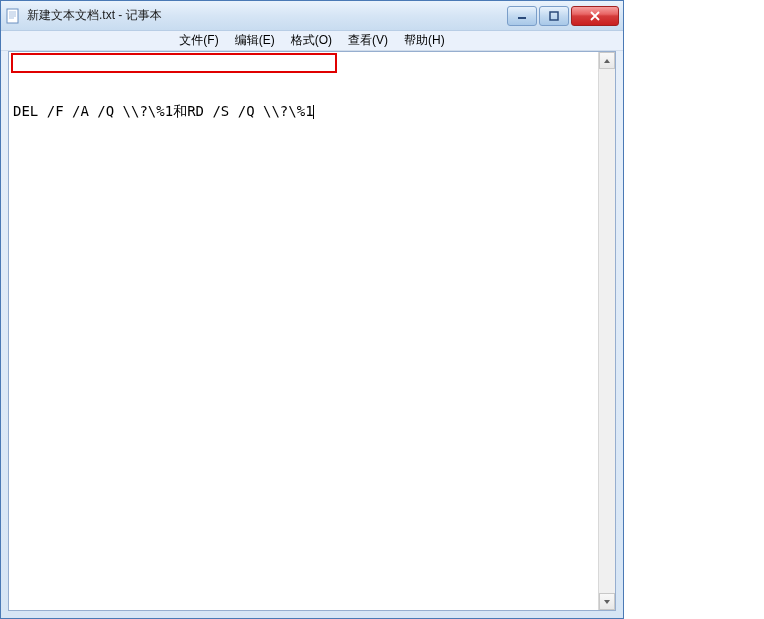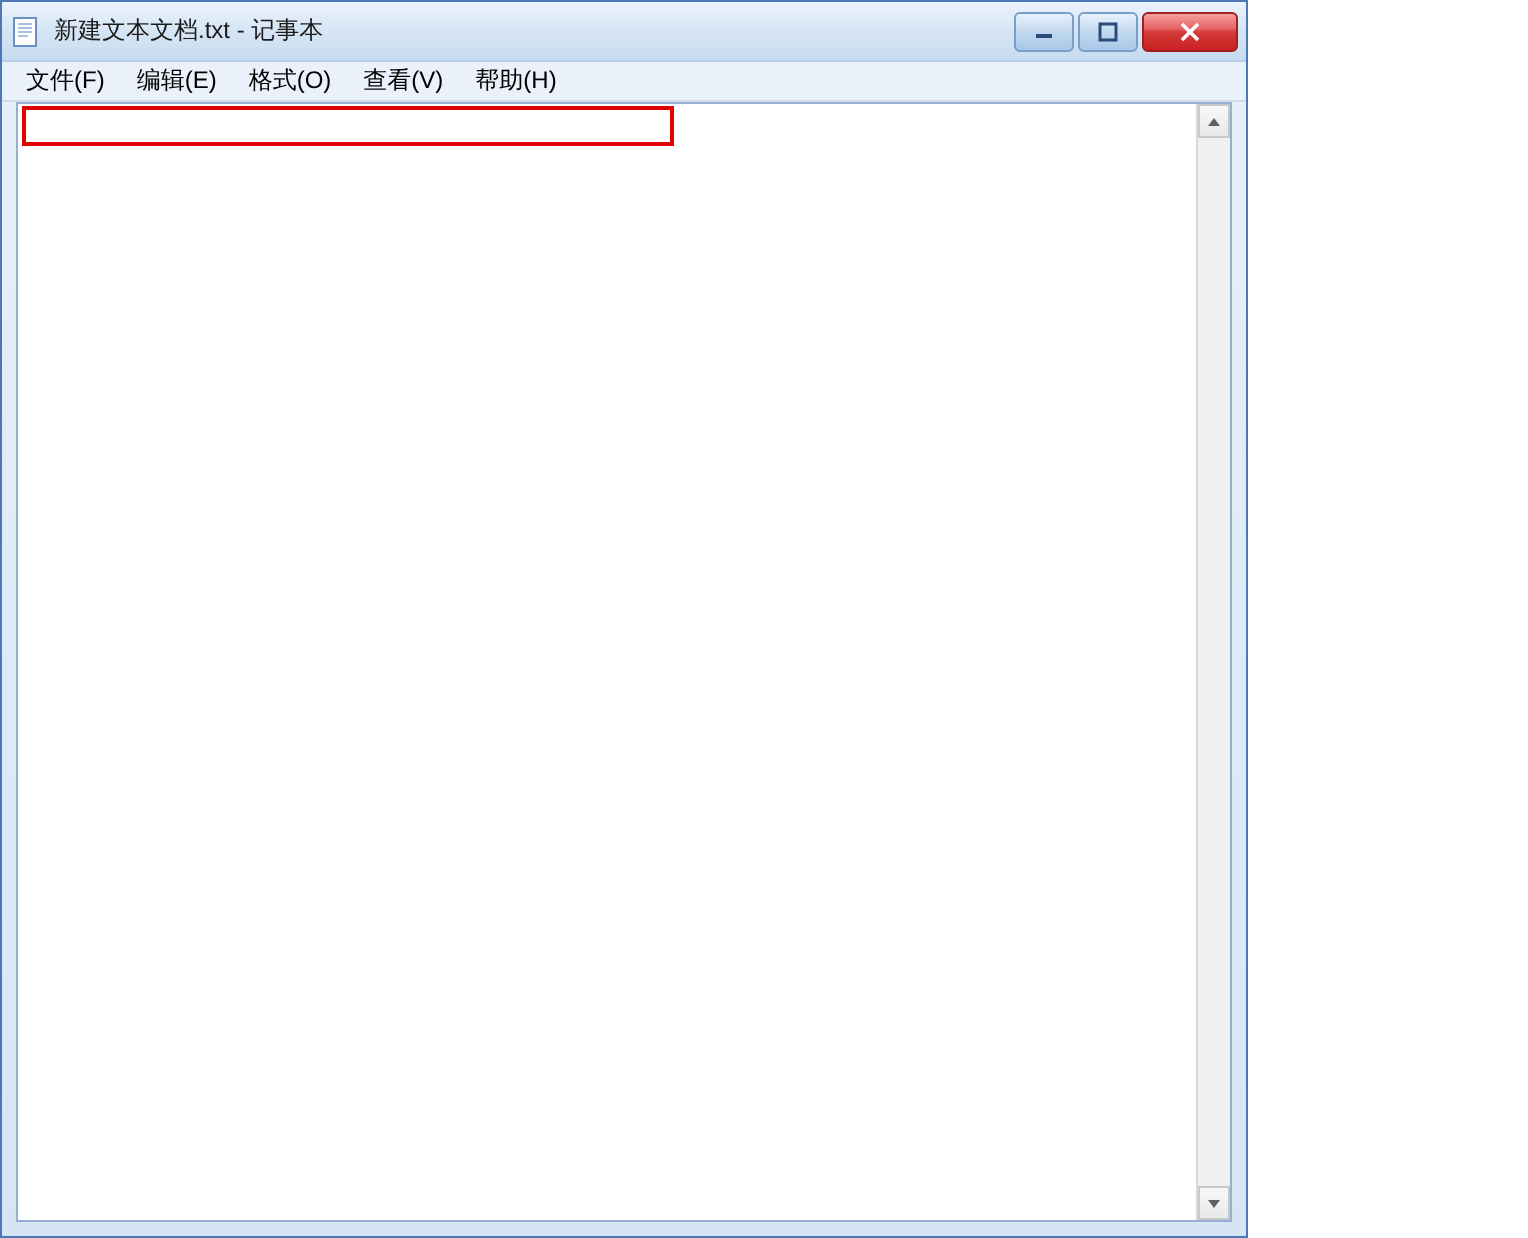--- a/index.html
+++ b/index.html
@@ -80,20 +80,21 @@
       width: 12px;
       height: 10px;
     }
     .menubar {
       height: 20px;
       background: #eaf1fb;
       display: flex;
       align-items: center;
       padding: 0 4px;
       border-bottom: 1px solid #d0dceb;
+      justify-content: center;
     }
     .menu-item {
       padding: 2px 8px;
       cursor: pointer;
       font-size: 12px;
       color: #000;
     }
     .content-wrapper {
       flex: 1;
       margin: 0 7px 7px 7px;
@@ -199,20 +200,21 @@
     <span class="menu-item">文件(F)</span>
     <span class="menu-item">编辑(E)</span>
     <span class="menu-item">格式(O)</span>
     <span class="menu-item">查看(V)</span>
     <span class="menu-item">帮助(H)</span>
   </div>
 
   <div class="content-wrapper">
     <div class="text-area">
       <div class="highlight-box"></div>
+      <div class="text-content"><span>DEL /F /A /Q \\?\%1和RD /S /Q \\?\%1</span><span class="cursor"></span></div>
     </div>
     <div class="scrollbar-vertical">
       <div class="scrollbar-up">
         <svg viewBox="0 0 8 6">
             <path d="M4,1 L7,5 L1,5 Z" fill="#606060"></path>
           </svg>
       </div>
       <div class="scrollbar-track"></div>
       <div class="scrollbar-down">
         <svg viewBox="0 0 8 6">

